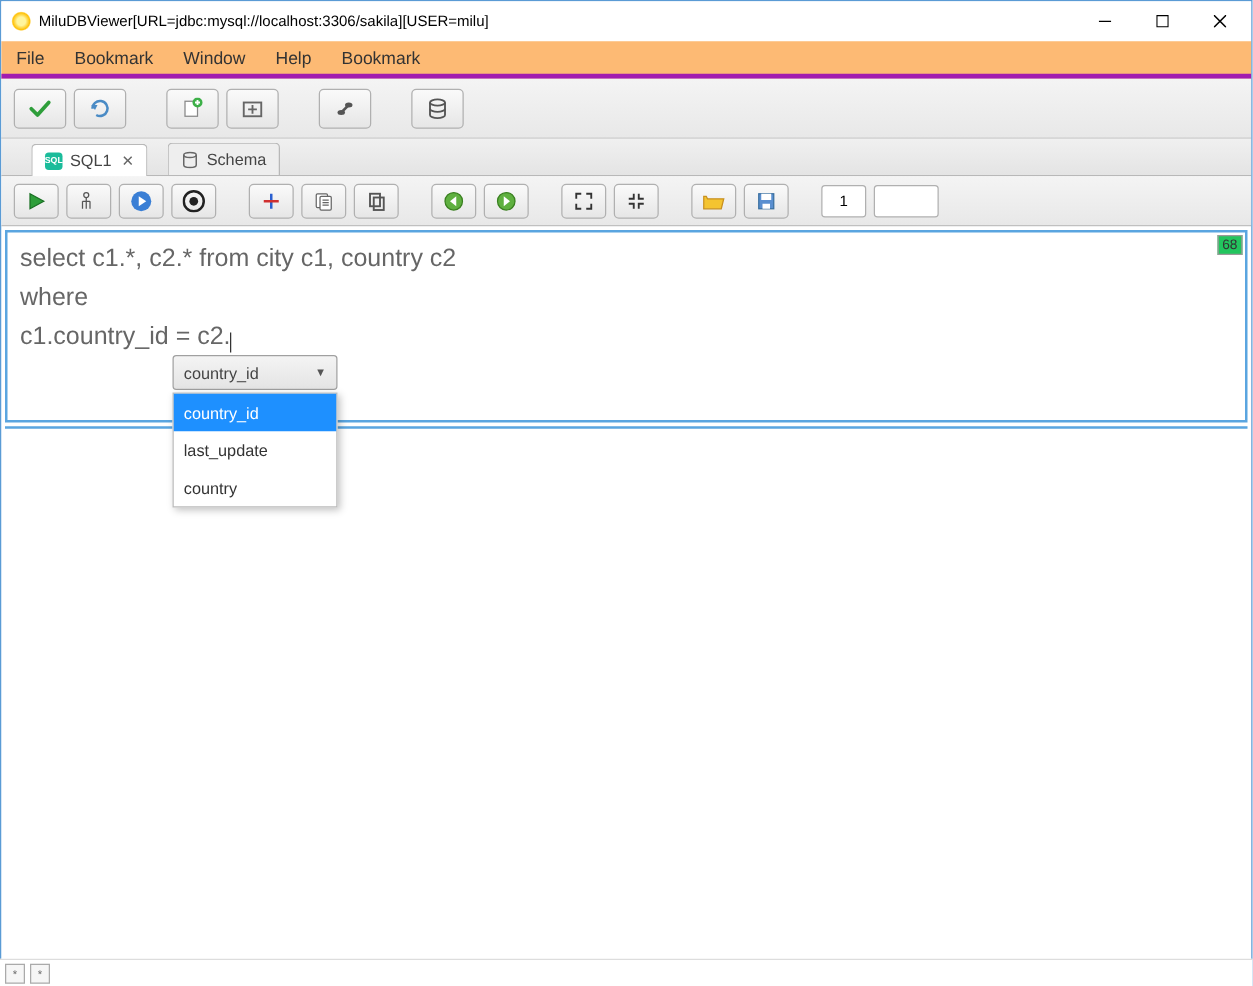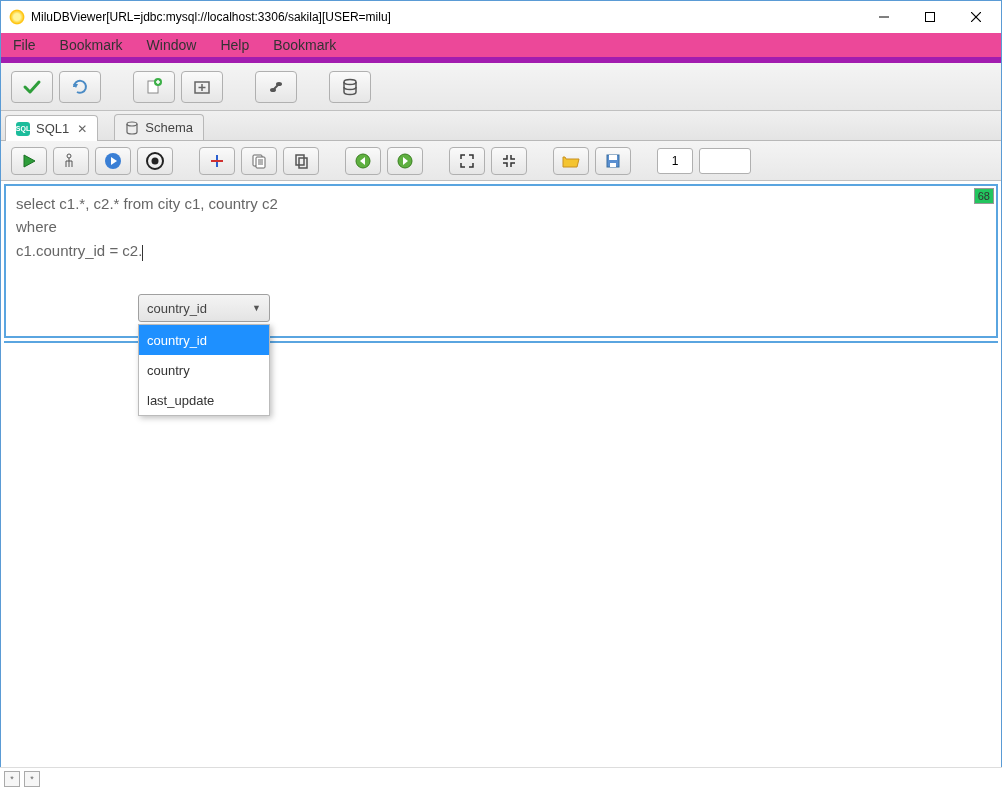--- a/index.html
+++ b/index.html
@@ -4,41 +4,41 @@
 <style>
 * { box-sizing: border-box; margin: 0; padding: 0; }
 body { font-family: "Segoe UI", Tahoma, sans-serif; font-size: 13px; background: #fff; color: #333; width: 1002px; height: 789px; overflow: hidden; border: 1px solid #5a9bd5; }
 .titlebar { height: 32px; display: flex; align-items: center; padding: 0 2px 0 8px; background: #fff; }
 .app-icon { width: 16px; height: 16px; border-radius: 50%; background: radial-gradient(circle, #fff59d 30%, #ffc107 60%, #fff 70%); margin-right: 6px; position: relative; }
 .app-icon::before { content: ""; position: absolute; inset: -3px; background: repeating-conic-gradient(#ffc107 0 15deg, transparent 15deg 30deg); border-radius: 50%; z-index: -1; }
 .title-text { font-size: 12px; color: #000; flex: 1; }
 .win-btns { display: flex; }
 .win-btn { width: 46px; height: 30px; display: flex; align-items: center; justify-content: center; font-size: 14px; color: #000; }
 .win-btn svg { width: 10px; height: 10px; }
-.menubar { height: 30px; display: flex; align-items: center; padding: 0 12px; gap: 24px; background: #ec4899; border-bottom: 6px solid #a21caf; }
+.menubar { height: 30px; display: flex; align-items: center; padding: 0 12px; gap: 24px; background: #fdba74; border-bottom: 4px solid #a21caf; }
 .menu-item { color: #333; font-size: 14px; cursor: default; }
 .toolbar-main { height: 48px; background: linear-gradient(#f4f4f4, #e8e8e8); border-bottom: 1px solid #c0c0c0; display: flex; align-items: center; padding: 0 10px; gap: 6px; }
 .tool-btn { width: 42px; height: 32px; background: linear-gradient(#fafafa, #e6e6e6); border: 1px solid #b0b0b0; border-radius: 4px; display: flex; align-items: center; justify-content: center; }
 .tool-sep { width: 20px; }
-.tabbar { height: 30px; background: linear-gradient(#f0f0f0, #e4e4e4); display: flex; align-items: flex-end; padding: 0 4px; gap: 4px; border-bottom: 1px solid #b8b8b8; }
+.tabbar { height: 30px; background: linear-gradient(#f0f0f0, #e4e4e4); display: flex; align-items: flex-end; padding: 0 24px; gap: 4px; border-bottom: 1px solid #b8b8b8; }
 .tab { height: 26px; padding: 0 10px; display: flex; align-items: center; gap: 6px; border: 1px solid #b8b8b8; border-bottom: none; border-radius: 4px 4px 0 0; font-size: 13px; color: #444; }
 .tab.active { background: #fff; position: relative; top: 1px; }
 .tab.inactive { background: #eee; margin-left: 12px; }
 .tab-icon-sql { width: 14px; height: 14px; background: #1bbc9b; border-radius: 3px; display: flex; align-items: center; justify-content: center; color: #fff; font-size: 7px; font-weight: bold; }
 .tab-icon-schema { width: 14px; height: 14px; }
 .tab-close { font-size: 12px; color: #666; margin-left: 2px; }
 .toolbar-sql { height: 40px; background: linear-gradient(#f4f4f4, #e8e8e8); border-bottom: 1px solid #c0c0c0; display: flex; align-items: center; padding: 0 10px; gap: 6px; }
 .tool-btn-sm { width: 36px; height: 28px; background: linear-gradient(#fafafa, #e6e6e6); border: 1px solid #b0b0b0; border-radius: 4px; display: flex; align-items: center; justify-content: center; }
 .tool-group-sep { width: 14px; }
 .num-input { width: 36px; height: 26px; border: 1px solid #b0b0b0; border-radius: 3px; background: #fff; text-align: center; font-size: 12px; padding: 0 2px; }
 .editor-wrap { position: relative; border: 2px solid #5aa5e0; margin: 3px; height: 154px; background: #fff; }
-.editor-text { padding: 6px 10px; font-size: 15px; color: #666; line-height: 1.55; font-family: "Segoe UI", sans-serif; white-space: pre; }
+.editor-text { padding: 6px 10px; font-size: 20px; color: #666; line-height: 1.55; font-family: "Segoe UI", sans-serif; white-space: pre; }
 .counter { position: absolute; top: 2px; right: 2px; border: 1px solid #999; background: #22c55e; font-size: 11px; padding: 1px 3px; color: #333; }
 .cursor-blink { display: inline-block; width: 1px; height: 16px; background: #333; vertical-align: text-bottom; position: relative; top: 2px; }
-.autocomplete { position: absolute; left: 138px; top: 294px; width: 132px; z-index: 10; }
+.autocomplete { position: absolute; left: 138px; top: 284px; width: 132px; z-index: 10; }
 .ac-selected { height: 28px; background: linear-gradient(#f4f4f4, #e4e4e4); border: 1px solid #a0a0a0; border-radius: 3px; display: flex; align-items: center; padding: 0 8px; justify-content: space-between; font-size: 13px; color: #444; }
 .ac-chevron { font-size: 9px; color: #555; }
 .ac-list { background: #fff; border: 1px solid #bbb; box-shadow: 2px 2px 6px rgba(0,0,0,0.25); margin-top: 2px; }
 .ac-item { height: 30px; display: flex; align-items: center; padding: 0 8px; font-size: 13px; color: #333; }
 .ac-item.hl { background: #1e90ff; color: #fff; }
 .results-area { border-top: 2px solid #5aa5e0; height: 374px; background: #fff; margin: 0 3px; }
 .status-bar { position: absolute; bottom: 0; left: 0; right: 0; height: 22px; background: #fff; border-top: 1px solid #ddd; display: flex; align-items: center; padding: 0 4px; gap: 4px; }
 .status-cell { width: 16px; height: 16px; border: 1px solid #aaa; background: #f6f6f6; font-size: 9px; display: flex; align-items: center; justify-content: center; color: #666; }
 svg { display: block; }
 </style>
@@ -244,21 +244,21 @@
 
 <div class="results-area"></div>
 
 <div class="autocomplete">
   <div class="ac-selected">
     <span>country_id</span>
     <span class="ac-chevron">▼</span>
   </div>
   <div class="ac-list">
     <div class="ac-item hl">country_id</div>
+    <div class="ac-item">last_update</div>
     <div class="ac-item">country</div>
-    <div class="ac-item">last_update</div>
   </div>
 </div>
 
 <div class="status-bar">
   <div class="status-cell">*</div>
   <div class="status-cell">*</div>
 </div>
 
 </body></html>

